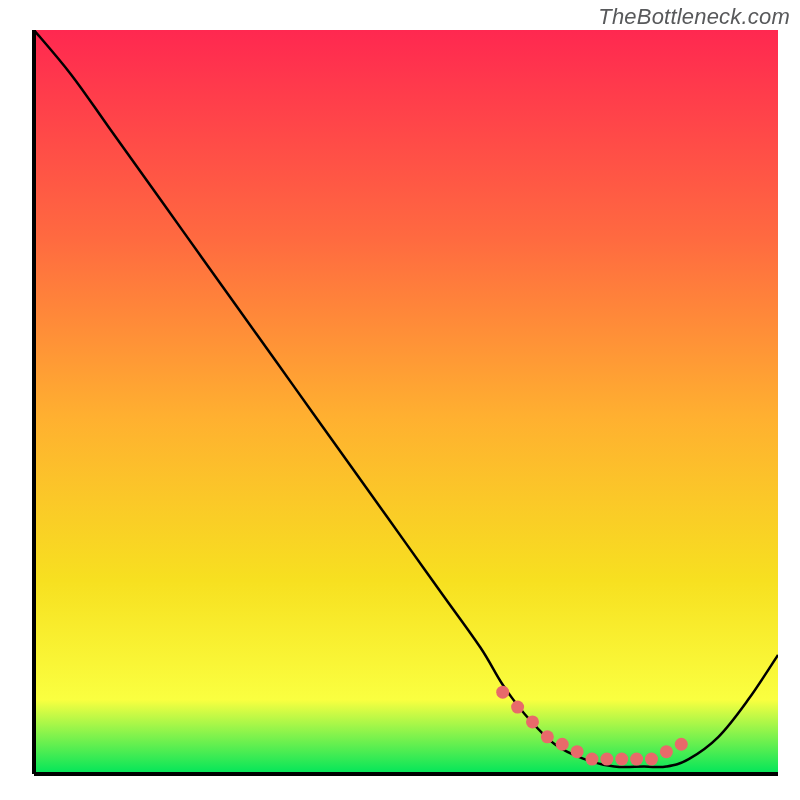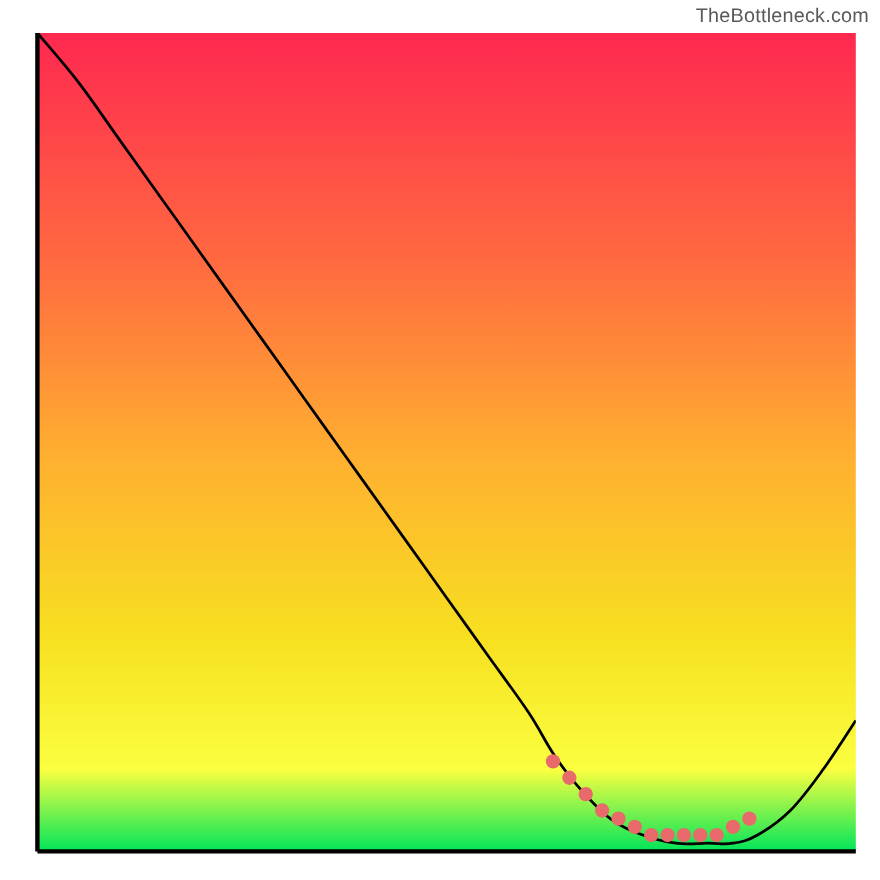--- a/index.html
+++ b/index.html
@@ -12,24 +12,25 @@
   }
   .container {
     position: relative;
     width: 800px;
     height: 800px;
   }
   .watermark {
     position: absolute;
     top: 4px;
     right: 10px;
-    font-size: 18px;
+    font-size: 22px;
     font-weight: 500;
     color: #58595b;
     letter-spacing: 0.2px;
+    font-style: italic;
   }
   svg.chart {
     position: absolute;
     top: 0;
     left: 0;
     width: 800px;
     height: 800px;
   }
 </style>
 </head>

